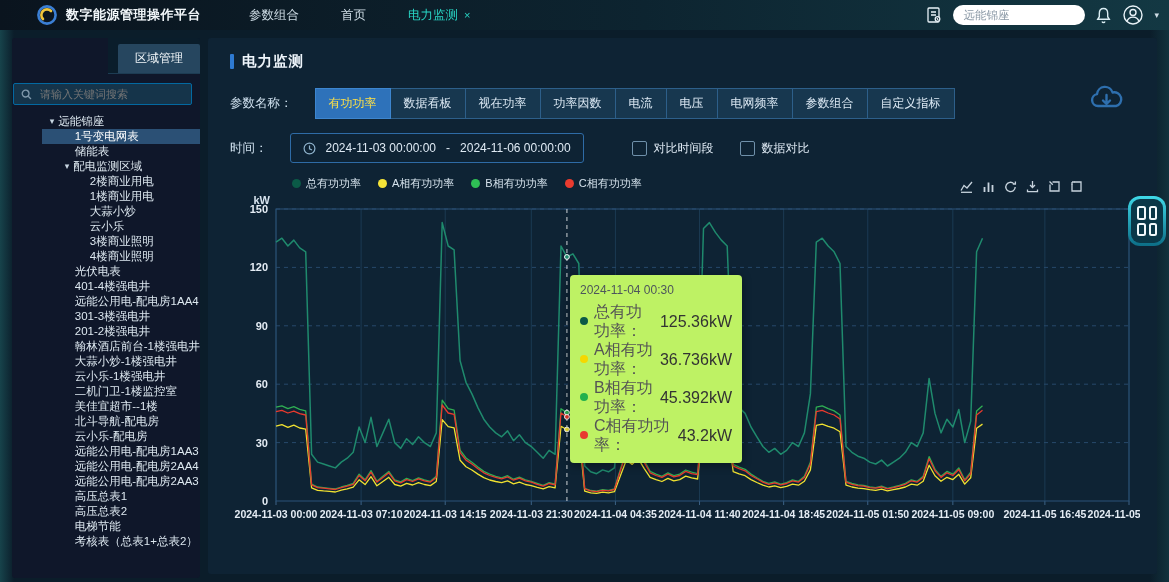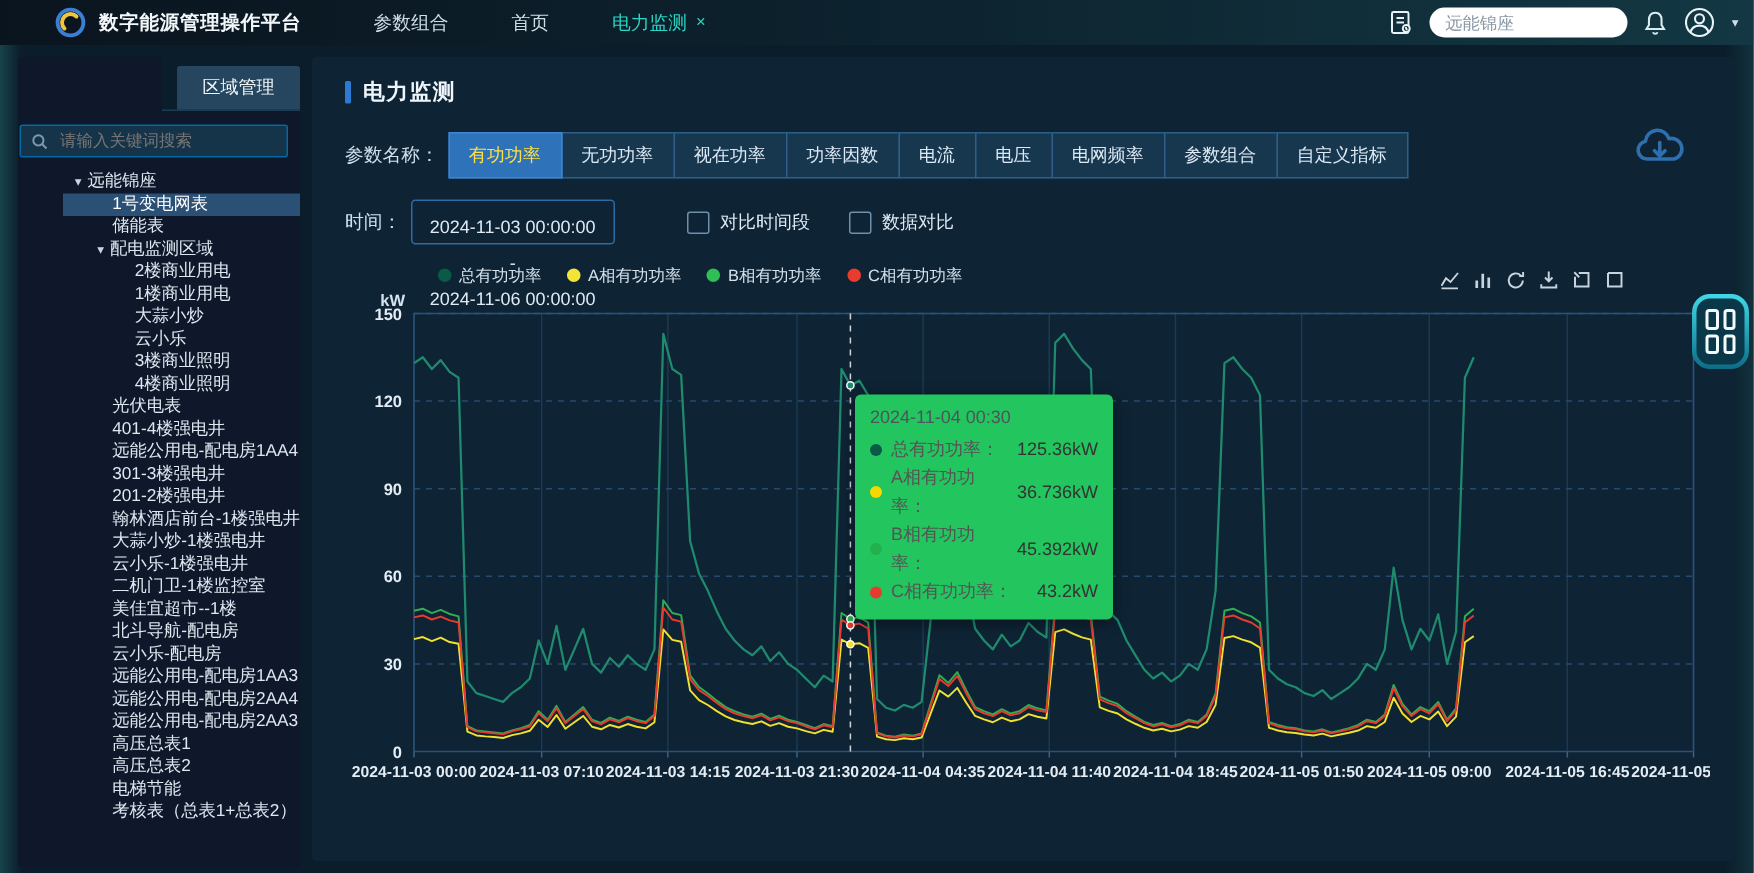--- a/index.html
+++ b/index.html
@@ -38,41 +38,41 @@
     display:flex;align-items:center;cursor:pointer;}
   .trow.sel{background:#2b5075;color:#ffffff;}
   .caret{color:#c8d6e2;font-size:9px;margin-right:4px;}
   
   .main{flex:1;height:536px;background:#0e2334;border-radius:3px;position:relative;
     padding:14px 0 0 22px;box-sizing:border-box;}
   .ptitle{display:flex;align-items:center;gap:8px;}
   .accent{width:4px;height:15px;background:#2e7ad2;border-radius:1px;}
   .ptitle span{color:#eef5fb;font-size:14.5px;font-weight:bold;letter-spacing:1px;}
   .param-row{margin-top:17px;display:flex;align-items:center;}
-  .rowlabel{color:#cfe0ee;font-size:12.5px;margin-right:6px;flex:none;}
+  .rowlabel{color:#cfe0ee;font-size:12.5px;margin-right:22px;flex:none;}
   .pbtn{font-size:12px;padding:6px 13px;background:#17374f;border:1px solid #2d5f8a;
     color:#dce9f4;margin-right:-1px;cursor:pointer;font-family:inherit;}
   .pbtn.active{background:#2e72ba;border-color:#3d86cf;color:#fde047;position:relative;z-index:1;}
   .time-row{margin-top:14px;display:flex;align-items:center;}
   .time-box{display:inline-flex;align-items:center;gap:10px;border:1px solid #2e6ba6;
-    border-radius:3px;height:28px;padding:0 12px;color:#dfeaf4;font-size:12px;cursor:pointer;flex-direction:column;}
+    border-radius:3px;height:28px;padding:0 12px;color:#dfeaf4;font-size:12px;cursor:pointer;}
   .cbox{display:inline-flex;align-items:center;gap:7px;color:#dfeaf4;font-size:12px;cursor:pointer;}
   .cb{width:13px;height:13px;border:1px solid #6f90aa;border-radius:2px;background:transparent;flex:none;}
   .legend{margin-top:13px;margin-left:62px;display:flex;gap:17px;}
   .litem{display:flex;align-items:center;gap:5px;color:#d5e2ec;font-size:11px;cursor:pointer;}
   .ldot{width:9px;height:9px;border-radius:50%;flex:none;}
   .chartwrap{position:relative;margin:4px 4px 0 0;height:352px;}
   .toolbar{position:absolute;right:74px;top:142px;display:flex;gap:9px;align-items:center;}
   .tbico{cursor:pointer;display:flex;}
   .cloud{position:absolute;right:32px;top:46px;cursor:pointer;}
   
-  .tooltip{position:absolute;left:340px;top:68px;width:152px;background:#22c55e;border-radius:4px;
+  .tooltip{position:absolute;left:340px;top:80px;width:152px;background:#bef264;border-radius:4px;
     box-shadow:0 2px 10px rgba(0,0,0,.4);padding:8px 10px 9px 10px;z-index:5;}
   .tt-title{color:#4d555c;font-size:12px;margin-bottom:5px;}
-  .tt-row{display:flex;align-items:center;gap:6px;font-size:12px;color:#555;line-height:19px;}
+  .tt-row{display:flex;align-items:center;gap:6px;font-size:16px;color:#555;line-height:19px;}
   .tt-dot{width:8px;height:8px;border-radius:50%;flex:none;}
   .tt-val{margin-left:auto;color:#333;}
   
   .floatbtn{position:absolute;right:3px;top:196px;width:38px;height:50px;border-radius:12px;
     background:linear-gradient(180deg,#3fd9e8,#0c6d86);padding:3px;box-sizing:border-box;
     cursor:pointer;z-index:9;}
   .floatbtn .inner{width:100%;height:100%;background:#0a3848;border-radius:9px;
     display:grid;grid-template-columns:1fr 1fr;gap:3px;padding:7px 6px;box-sizing:border-box;}
   .floatbtn .sq{border:2.2px solid #f2fafc;border-radius:2.5px;}
 </style>
@@ -229,21 +229,21 @@
   </div>
 
   <div class="main">
     <div class="ptitle">
       <span class="accent"></span>
       <span>电力监测</span>
     </div>
 
     <div class="param-row">
       <span class="rowlabel">参数名称：</span>
-      <span id="params"><button class="pbtn active">有功功率</button><button class="pbtn">无功功率</button><button class="pbtn">视在功率</button><button class="pbtn">功率因数</button><button class="pbtn">电流</button><button class="pbtn">电压</button><button class="pbtn">电网频率</button><button class="pbtn">参数组合</button><button class="pbtn">自定义指标</button></span>
+      <span id="params"><button class="pbtn active">有功功率</button><button class="pbtn">数据看板</button><button class="pbtn">视在功率</button><button class="pbtn">功率因数</button><button class="pbtn">电流</button><button class="pbtn">电压</button><button class="pbtn">电网频率</button><button class="pbtn">参数组合</button><button class="pbtn">自定义指标</button></span>
     </div>
 
     <span class="cloud">
       <svg width="36" height="28" viewBox="0 0 36 28" fill="none" stroke="#2e6fae" stroke-width="2.4" stroke-linecap="round" stroke-linejoin="round">
         <path d="M9 22 a6 6 0 0 1 -1-11.9 a8 8 0 0 1 15.6-1.6 A5.5 5.5 0 0 1 27 22 H9 z"></path>
         <path d="M17.5 11 v8 M14 16.5 l3.5 3.5 l3.5 -3.5"></path>
       </svg>
     </span>
 
     <div class="time-row">

